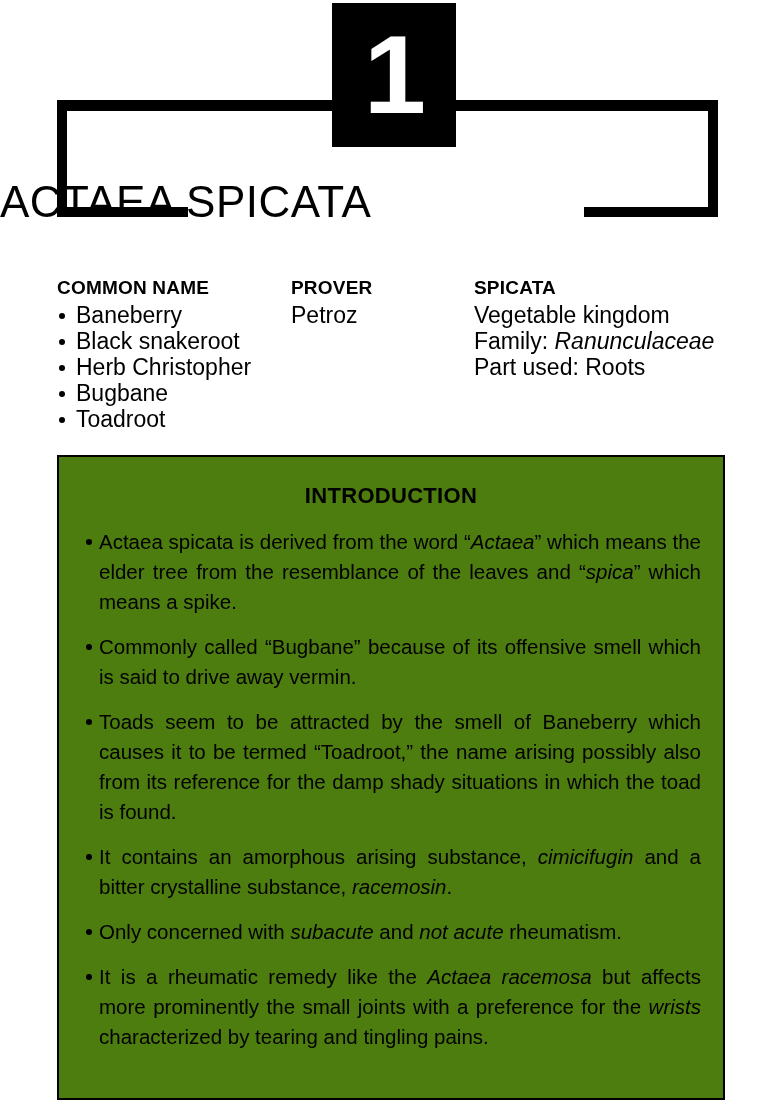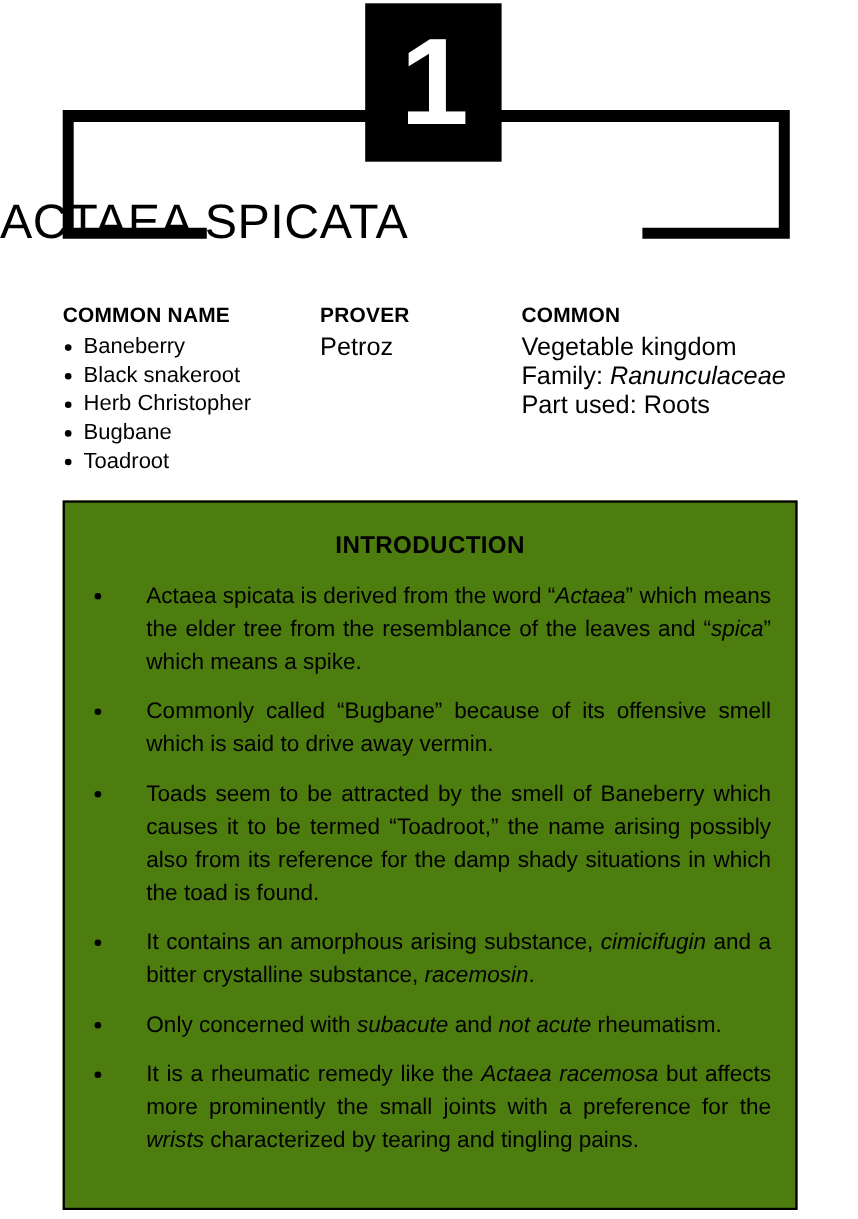--- a/index.html
+++ b/index.html
@@ -116,21 +116,21 @@
   }
   .meta-line .it { font-style: italic; text-align: right; }
 
   ul.bullets {
     list-style: none;
     margin: 0;
     padding: 0;
   }
   ul.bullets li {
     position: relative;
-    font-size: 20px;
+    font-size: 23px;
     line-height: 26px;
     padding-left: 19px;
     white-space: nowrap;
   }
   ul.bullets li::before {
     content: "";
     position: absolute;
     left: 2px;
     top: 11px;
     width: 6px;
@@ -159,21 +159,21 @@
     line-height: 26px;
   }
 
   ul.intro-list {
     list-style: none;
     margin: 18px 0 0 0;
     padding: 0 22px 0 0;
   }
   ul.intro-list li {
     position: relative;
-    padding-left: 74px;
+    padding-left: 40px;
     margin-bottom: 15px;
     font-size: 20.5px;
     line-height: 30px;
     text-align: justify;
     text-justify: inter-word;
   }
   ul.intro-list li:last-child { margin-bottom: 0; }
   ul.intro-list li::before {
     content: "";
     position: absolute;
@@ -215,21 +215,21 @@
       <li><span>Toadroot</span></li>
     </ul>
   </div>
 
   <div class="meta-col col-prover">
     <div class="meta-head">PROVER</div>
     <div class="meta-line">Petroz</div>
   </div>
 
   <div class="meta-col col-source">
-    <div class="meta-head">COMMON</div>
+    <div class="meta-head">SPICATA</div>
     <div class="meta-line">Vegetable kingdom</div>
     <div class="meta-line"><span>Family: </span><span class="it">Ranunculaceae</span></div>
     <div class="meta-line">Part used: Roots</div>
   </div>
 </div>
 
 <div class="intro-box">
   <div class="intro-title">INTRODUCTION</div>
   <ul class="intro-list">
       <li><span>Actaea spicata is derived from the word </span><span>“</span><span class="it">Actaea</span><span>”</span><span> which means the elder tree from the resemblance of the leaves and </span><span>“</span><span class="it">spica</span><span>”</span><span> which means a spike.</span></li>

